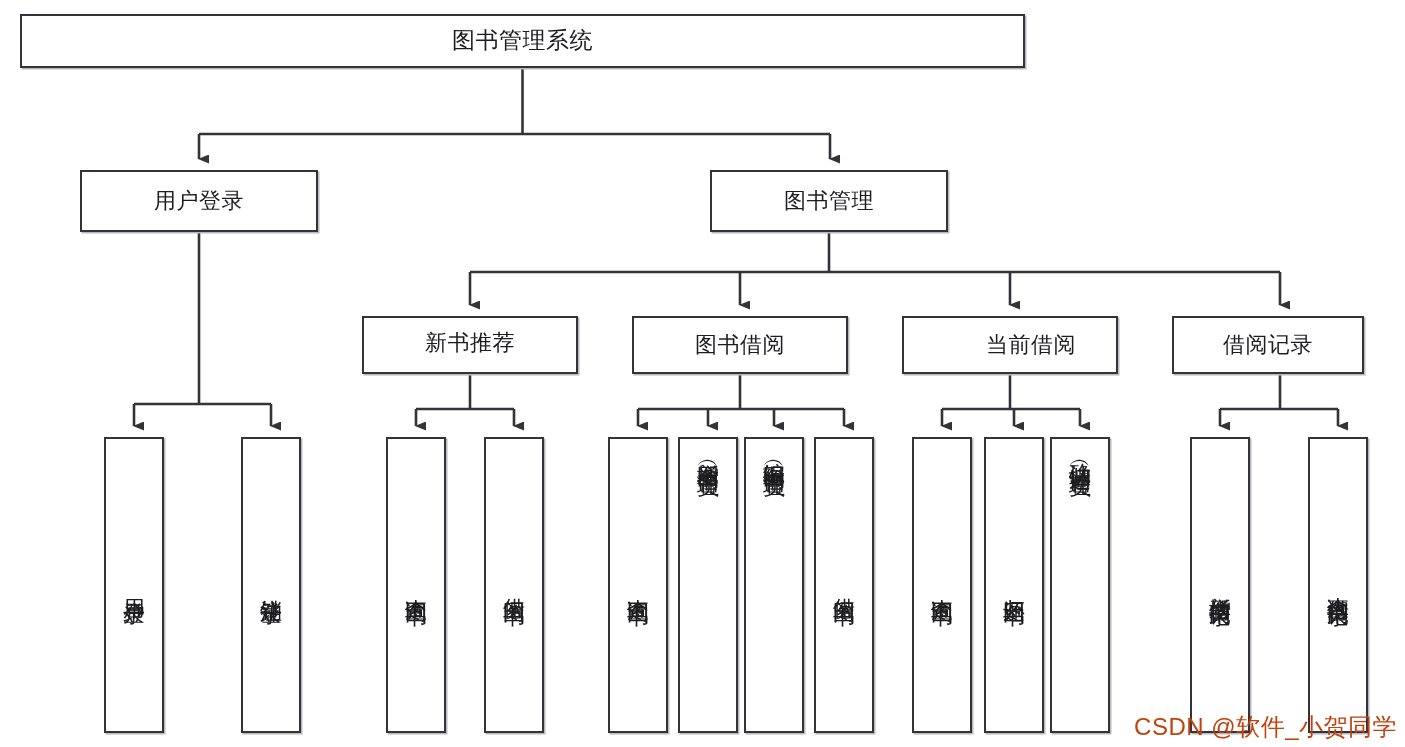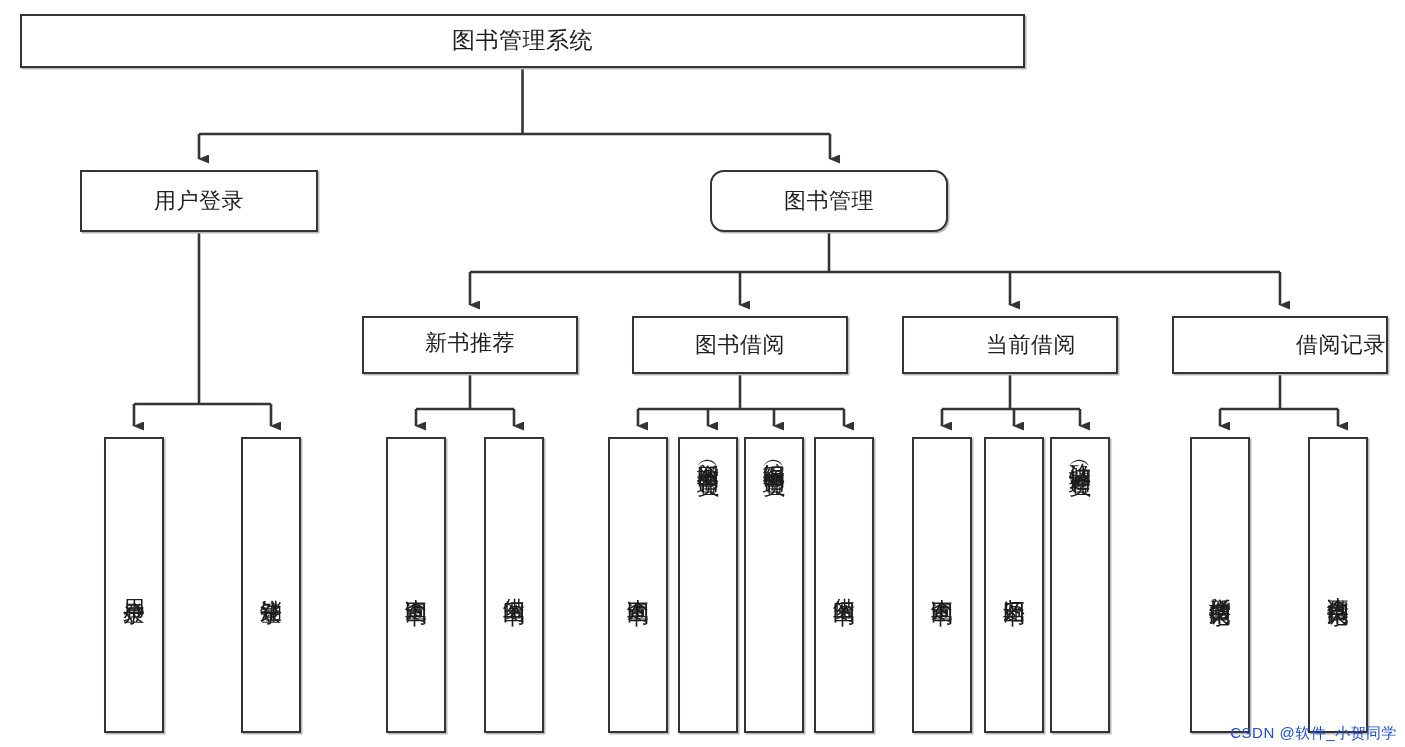--- a/index.html
+++ b/index.html
@@ -65,22 +65,22 @@
     align-items: center;
   }
   .node.vert.tall .label {
     align-self: flex-start;
     margin-top: 6px;
   }
   .watermark {
     position: absolute;
     right: 8px;
     bottom: 4px;
-    font-size: 15px;
-    color: #1d4ed8;
+    font-size: 24px;
+    color: #c2410c;
     letter-spacing: 0.5px;
     white-space: nowrap;
   }
 </style>
 </head>
 <body>
 
 <div id="canvas">
 
   <svg class="edges" viewBox="0 0 1405 747">
@@ -133,34 +133,34 @@
     </g>
   </svg>
 
   <div class="node horiz root" style="left:20px; top:14px; width:1005px; height:54px;">
     <span class="label">图书管理系统</span>
   </div>
 
   <div class="node horiz" style="left:80px; top:170px; width:238px; height:62px;">
     <span class="label">用户登录</span>
   </div>
-  <div class="node horiz" style="left:710px; top:170px; width:238px; height:62px;border-radius:14px;">
+  <div class="node horiz" style="left:710px; top:170px; width:238px; height:62px;">
     <span class="label">图书管理</span>
   </div>
 
   <div class="node horiz" style="left:362px; top:316px; width:216px; height:58px;font-family:Liberation Mono, monospace;">
     <span class="label">新书推荐</span>
   </div>
   <div class="node horiz" style="left:632px; top:316px; width:216px; height:58px;">
     <span class="label">图书借阅</span>
   </div>
   <div class="node horiz" style="left:902px; top:316px; width:216px; height:58px;padding-left:42px;">
     <span class="label">当前借阅</span>
   </div>
-  <div class="node horiz" style="left:1172px; top:316px; width:216px; height:58px;justify-content:flex-end;">
+  <div class="node horiz" style="left:1172px; top:316px; width:192px; height:58px;">
     <span class="label">借阅记录</span>
   </div>
 
   <div class="node vert" style="left:104px; top:437px; width:60px; height:296px;">
     <span class="label">用户登录</span>
   </div>
   <div class="node vert" style="left:241px; top:437px; width:60px; height:296px;">
     <span class="label">注销登录</span>
   </div>
   <div class="node vert" style="left:386px; top:437px; width:60px; height:296px;">

